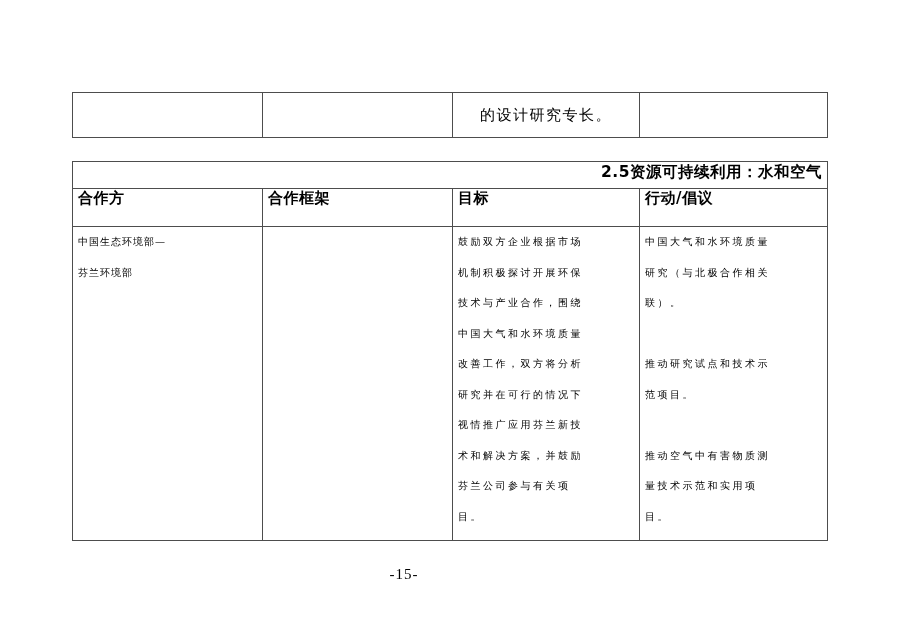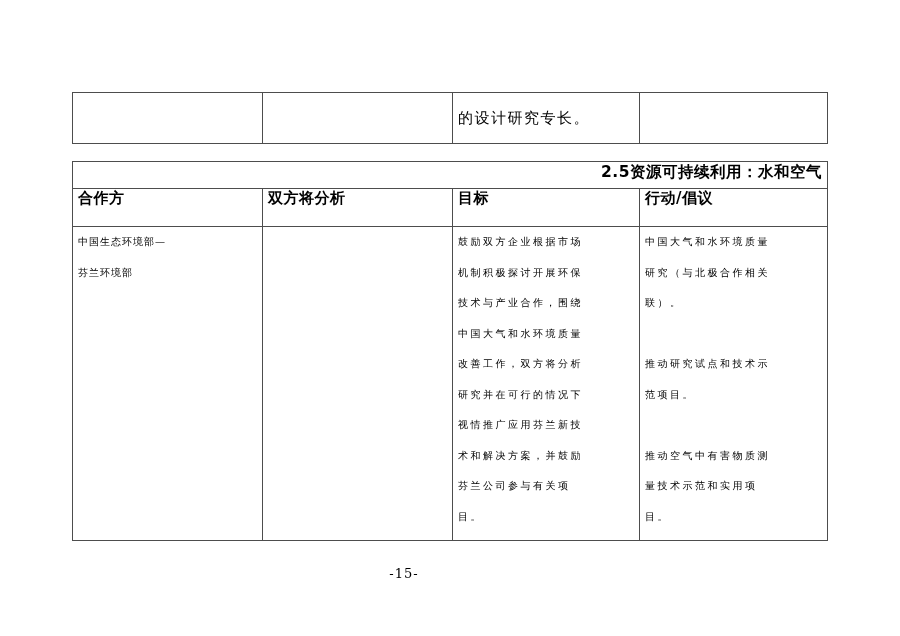--- a/index.html
+++ b/index.html
@@ -28,21 +28,21 @@
     table-layout: fixed;
     width: 755px;
   }
   table.tbl td, table.tbl th {
     border: 1px solid var(--border-color);
     padding: 0 5px;
     vertical-align: top;
     overflow: hidden;
   }
   
-  table.top-tbl { top: 92px; height: 52px; }
+  table.top-tbl { top: 92px; height: 46px; text-align: center; }
   table.top-tbl td {
     vertical-align: middle;
     font-size: 15px;
     letter-spacing: 1.5px;
     white-space: pre;
   }
   
   table.main-tbl { top: 161px; }
   .title-row td {
     height: 27px;
@@ -72,23 +72,24 @@
   }
   td.cell-partner { letter-spacing: 1px; padding-top: 8px; }
   td.cell-goal, td.cell-actions { letter-spacing: 2.5px; }
   
   .page-number {
     position: absolute;
     top: 566px;
     left: 0;
     width: 808px;
     text-align: center;
-    font-size: 13px;
+    font-size: 15px;
     letter-spacing: 1px;
     color: var(--text-color);
+    font-family: Liberation Serif, serif;
   }
 </style>
 </head>
 <body>
 
 <div class="page">
 
   <table class="tbl top-tbl">
     <colgroup>
       <col style="width:190px">
@@ -112,21 +113,21 @@
         <col style="width:190px">
         <col style="width:187px">
         <col style="width:188px">
     </colgroup>
     <tbody>
         <tr class="title-row">
       <td colspan="4">2.5资源可持续利用：水和空气</td>
     </tr>
     <tr class="header-row">
       <th>合作方</th>
-      <th>双方将分析</th>
+      <th>合作框架</th>
       <th>目标</th>
       <th>行动/倡议</th>
     </tr>
     <tr class="body-row">
       <td class="cell-partner">中国生态环境部—
 芬兰环境部</td>
       <td class="cell-framework"></td>
       <td class="cell-goal">鼓励双方企业根据市场
 机制积极探讨开展环保
 技术与产业合作，围绕

